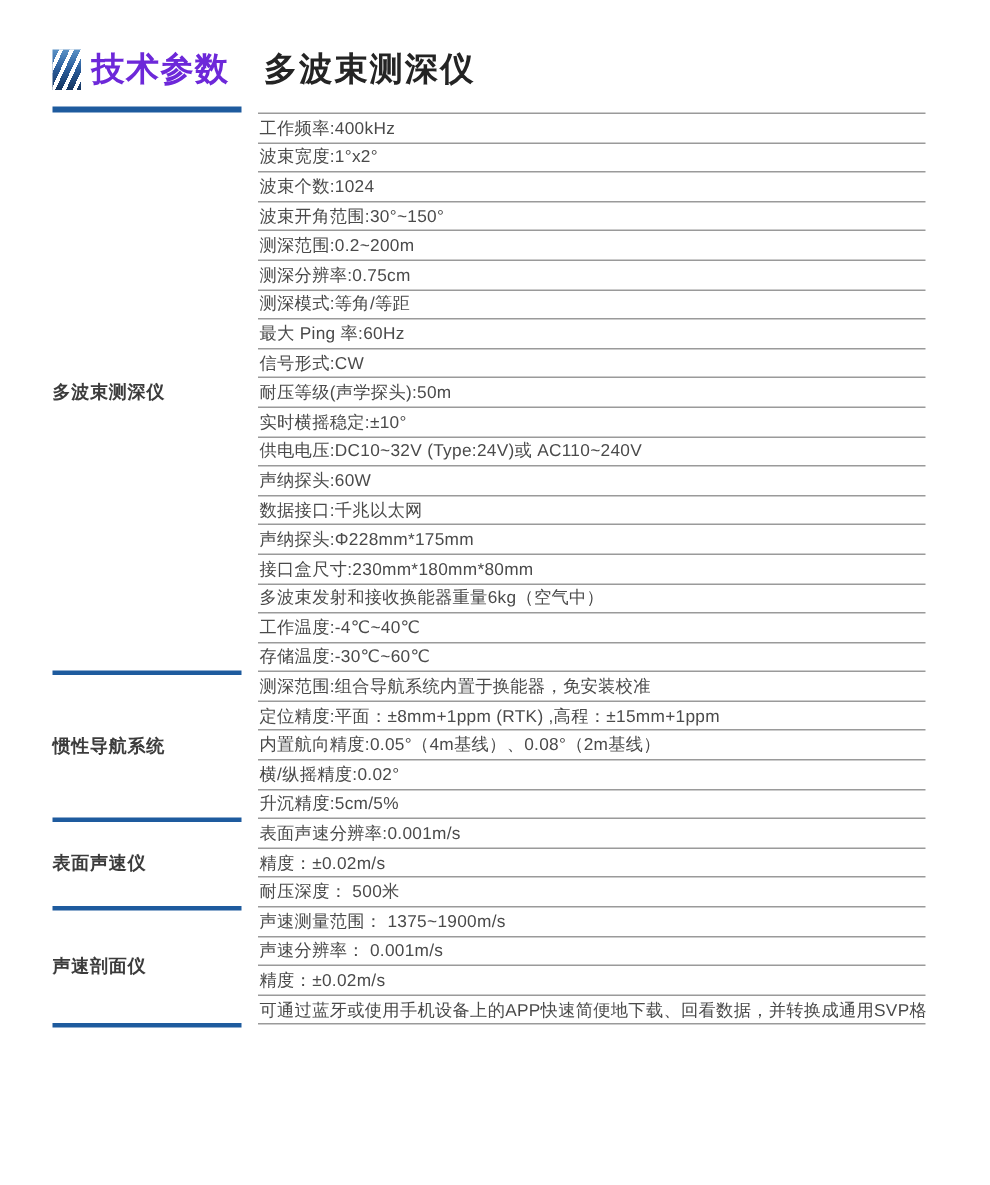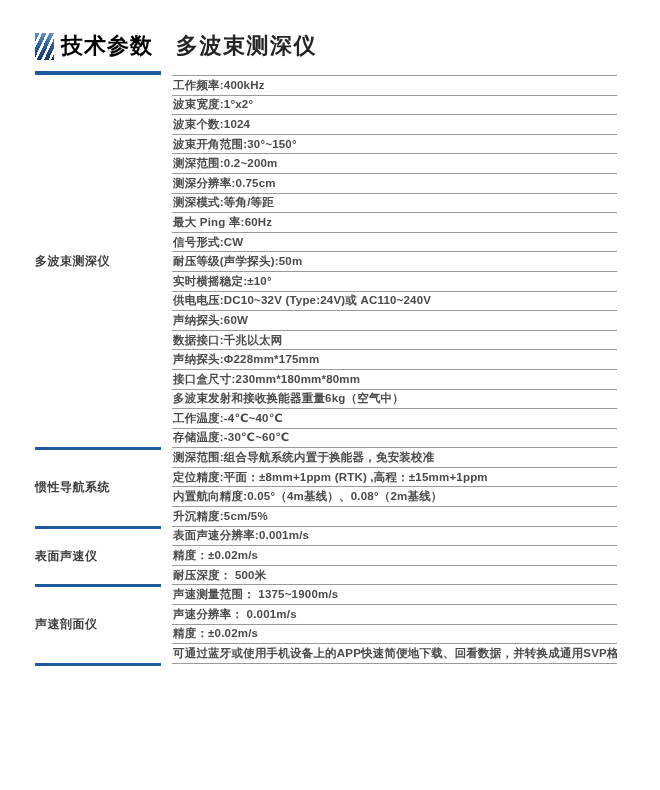--- a/index.html
+++ b/index.html
@@ -18,21 +18,21 @@
 
   
   .header{position:absolute;top:31px;left:35px;display:flex;align-items:flex-start;}
   .brand-icon{
     width:19px;height:27px;margin-top:2px;margin-right:7px;flex:0 0 auto;
     background:
       repeating-linear-gradient(115deg, rgba(255,255,255,0) 0 4px, #ffffff 4px 6.5px),
       linear-gradient(180deg,#5b92c6 0%,#2c5f9e 45%,#16355f 100%);
   }
   .section-title{
-    font-size:22px;font-weight:bold;color:#000000;letter-spacing:1px;line-height:30px;
+    font-size:22px;font-weight:bold;color:#6d28d9;letter-spacing:1px;line-height:30px;
   }
   .title-underline{
     position:absolute;left:35px;top:71px;width:126px;height:3.5px;background:var(--accent);
   }
   .page-title{
     position:absolute;left:176px;top:32px;
     font-size:22px;font-weight:bold;color:#242424;letter-spacing:1.5px;line-height:28px;
   }
 
   
@@ -50,21 +50,21 @@
   .rows{flex:1;min-width:0;}
   .section:first-child .rows{border-top:1px solid var(--line);}
   .spec-row{
     box-sizing:border-box;height:19.6px;
     border-bottom:1px solid var(--line);
     display:flex;align-items:center;
     overflow:hidden;
   }
   .spec-text{
     font-size:11.5px;color:var(--row-text);
-    white-space:nowrap;padding-left:1px;letter-spacing:0.2px;font-weight:bold;
+    white-space:nowrap;padding-left:1px;letter-spacing:0.2px;
   }
 </style>
 </head>
 <body>
 
 <div class="page">
 
   <div class="header">
     <span class="brand-icon"></span>
     <span class="section-title">技术参数</span>
@@ -148,20 +148,23 @@
           <div class="spec-row">
             <span class="spec-text">测深范围:组合导航系统内置于换能器，免安装校准</span>
           </div>
           <div class="spec-row">
             <span class="spec-text">定位精度:平面：±8mm+1ppm (RTK) ,高程：±15mm+1ppm</span>
           </div>
           <div class="spec-row">
             <span class="spec-text">内置航向精度:0.05°（4m基线）、0.08°（2m基线）</span>
           </div>
           <div class="spec-row">
+            <span class="spec-text">横/纵摇精度:0.02°</span>
+          </div>
+          <div class="spec-row">
             <span class="spec-text">升沉精度:5cm/5%</span>
           </div>
         </div>
     </div>
 
     <div class="section">
       <div class="label-cell">
         <span class="label-text">表面声速仪</span>
         <div class="section-bar"></div>
       </div>

